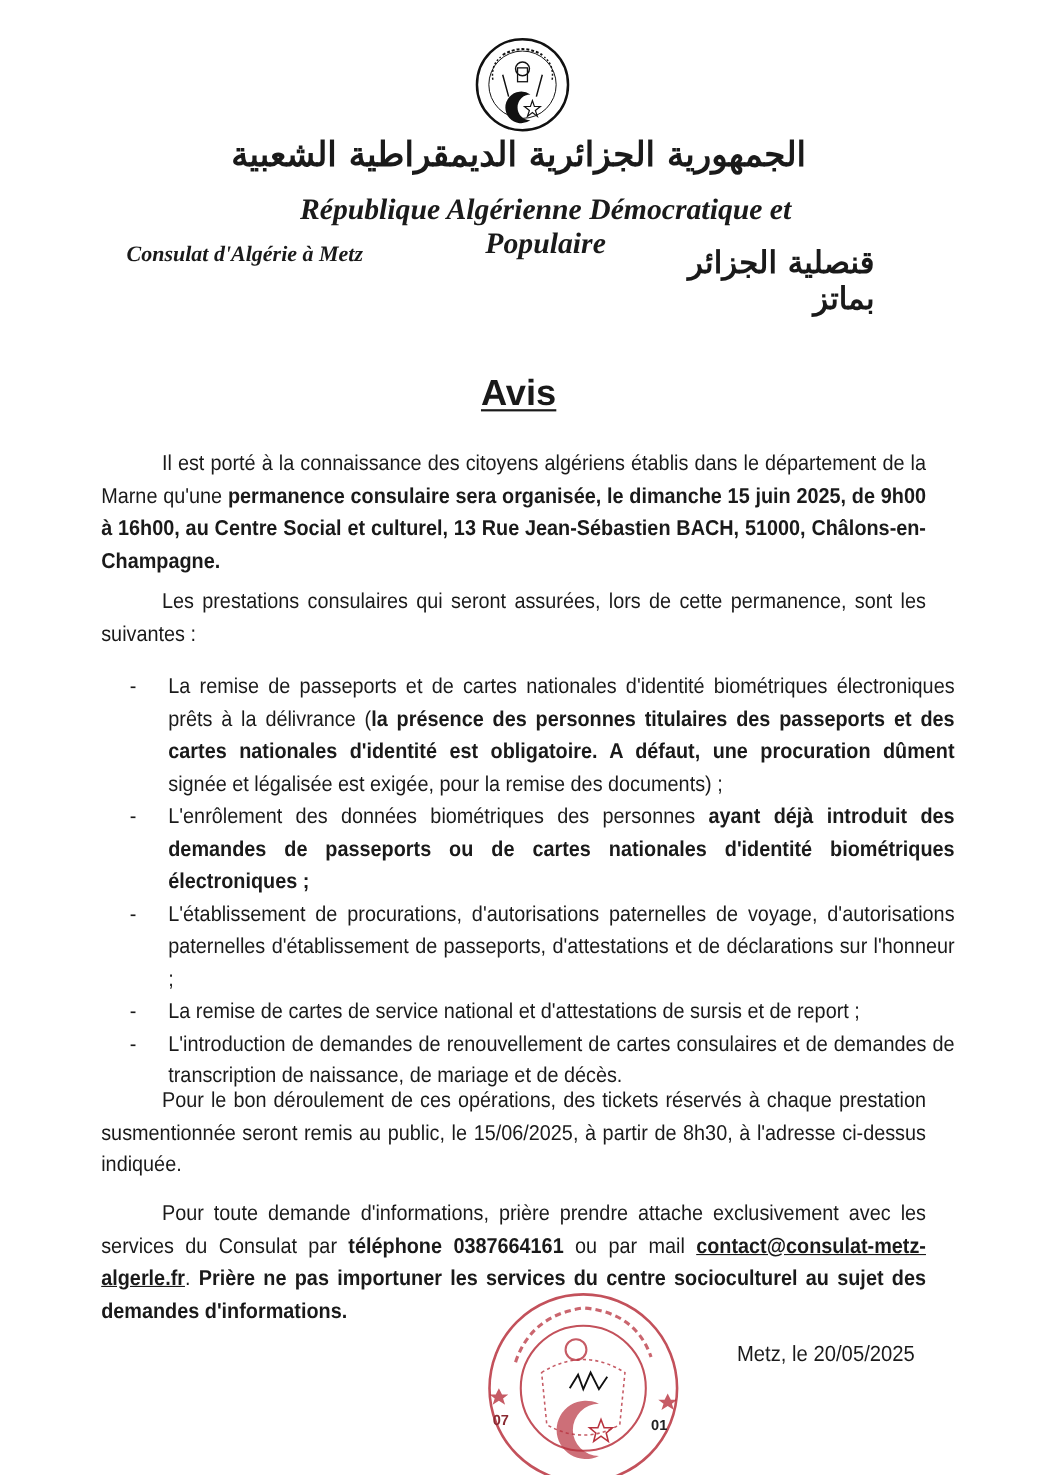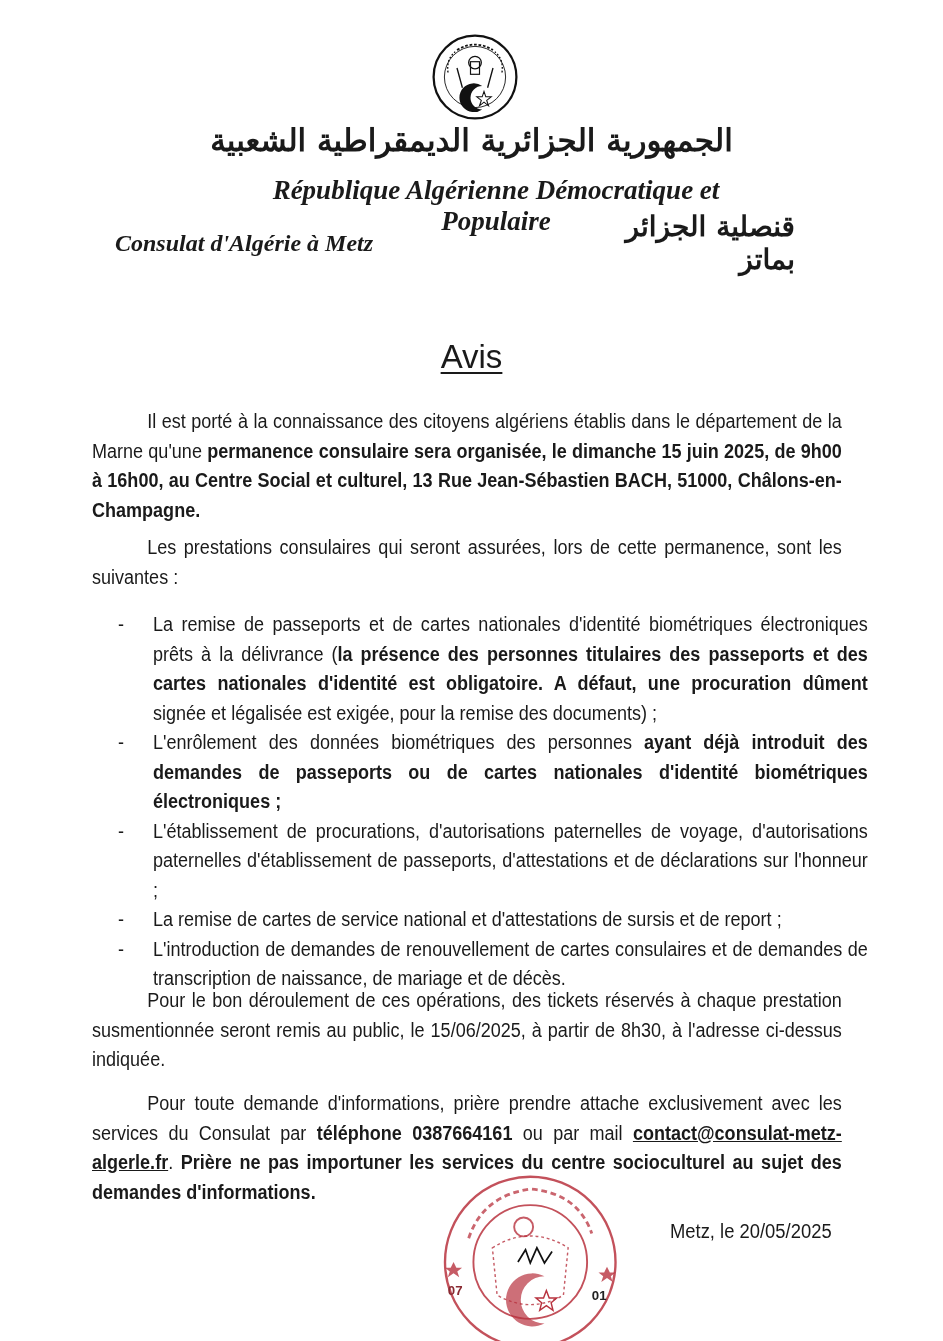--- a/index.html
+++ b/index.html
@@ -12,30 +12,30 @@
       position: absolute; left: 0; width: 943px; top: 122px; text-align: center;
       font-family: "DejaVu Serif", serif; font-size: 31px; font-weight: bold; direction: rtl;
       padding-left: 0; letter-spacing: 0;
     }
     .fr-title {
       position: absolute; left: 216px; top: 175px; width: 560px; text-align: center;
       font-family: "Liberation Serif", serif; font-style: italic; font-weight: bold;
       font-size: 27px; letter-spacing: 0px;
     }
     .consulat-fr {
-      position: absolute; left: 115px; top: 230px;
-      font-family: "Liberation Serif", serif; font-style: italic; font-weight: bold; font-size: 24px;
+      position: absolute; left: 115px; top: 220px;
+      font-family: "Liberation Serif", serif; font-style: italic; font-weight: bold; font-size: 20px;
     }
     .consulat-ar {
-      position: absolute; left: 585px; top: 210px; width: 210px; text-align: right;
+      position: absolute; left: 585px; top: 222px; width: 210px; text-align: right;
       font-family: "DejaVu Serif", serif; font-weight: bold; font-size: 28px; direction: rtl;
     }
     .avis {
       position: absolute; left: 0; width: 943px; top: 338px; text-align: center;
-      font-family: "Liberation Sans", sans-serif; font-weight: normal; font-size: 33px;
+      font-family: "Liberation Sans", sans-serif; font-weight: bold; font-size: 33px;
     }
     .avis span { text-decoration: underline; text-decoration-thickness: 2px; text-underline-offset: 4px; }
     .body-text {
       position: absolute; left: 92px; width: 750px; font-size: 19.6px; line-height: 29.5px;
       text-align: justify; text-align-last: left;
       transform: scaleX(0.92); transform-origin: left top;
       width: 815px;
     }
     .p { margin: 0; text-indent: 60px; }
     .b { font-weight: bold; }

